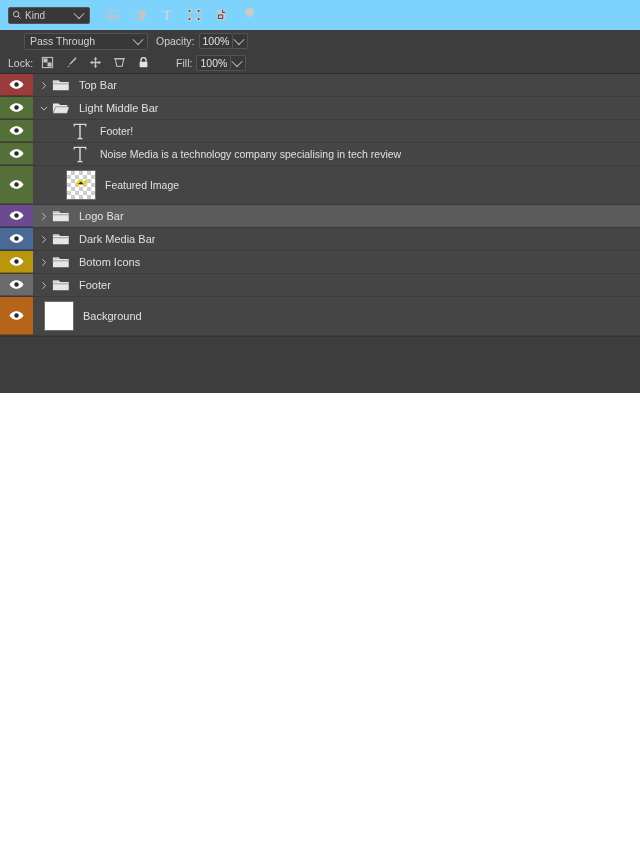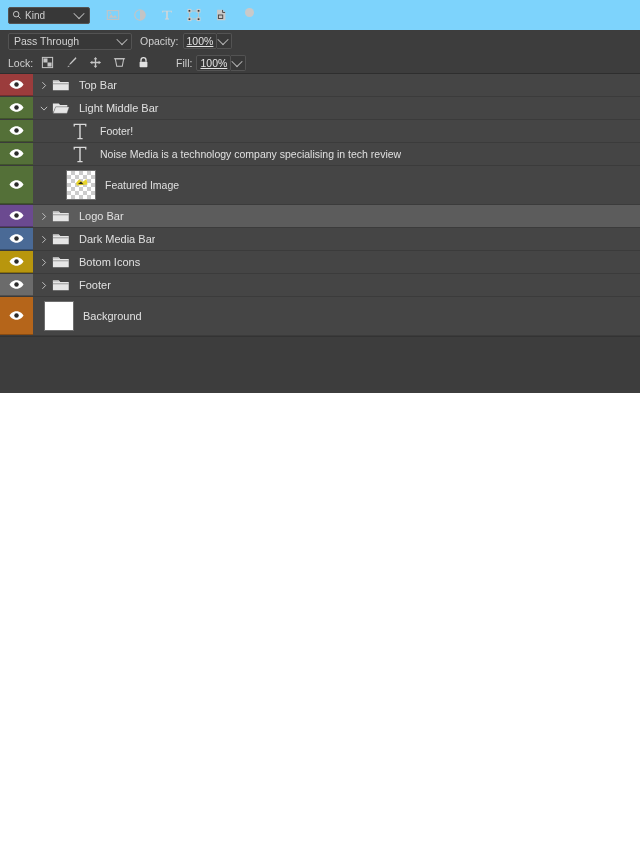--- a/index.html
+++ b/index.html
@@ -85,21 +85,21 @@
     margin-left: 4px;
     position: relative;
     top: -3px;
   }
 
   
   .blendrow {
     height: 22px;
     display: flex;
     align-items: center;
-    padding: 0 8px;
+    padding: 0 24px;
     background: #3d3d3d;
   }
   .blend-select {
     width: 124px;
     height: 17px;
     background: #383838;
     border: 1px solid #535353;
     border-radius: 2px;
     display: flex;
     align-items: center;
@@ -121,21 +121,20 @@
     background: #383838;
     border: 1px solid #535353;
     border-radius: 2px;
     color: #e2e2e2;
     font-size: 10.5px;
     display: flex;
     align-items: center;
     justify-content: center;
     padding: 0 3px;
     box-sizing: border-box;
-    text-decoration: underline;
   }
   .numchev {
     width: 15px; height: 16px;
     background: #383838;
     border: 1px solid #535353;
     border-left: none;
     border-radius: 0 2px 2px 0;
     display: flex; align-items: center; justify-content: center;
     box-sizing: border-box;
   }

